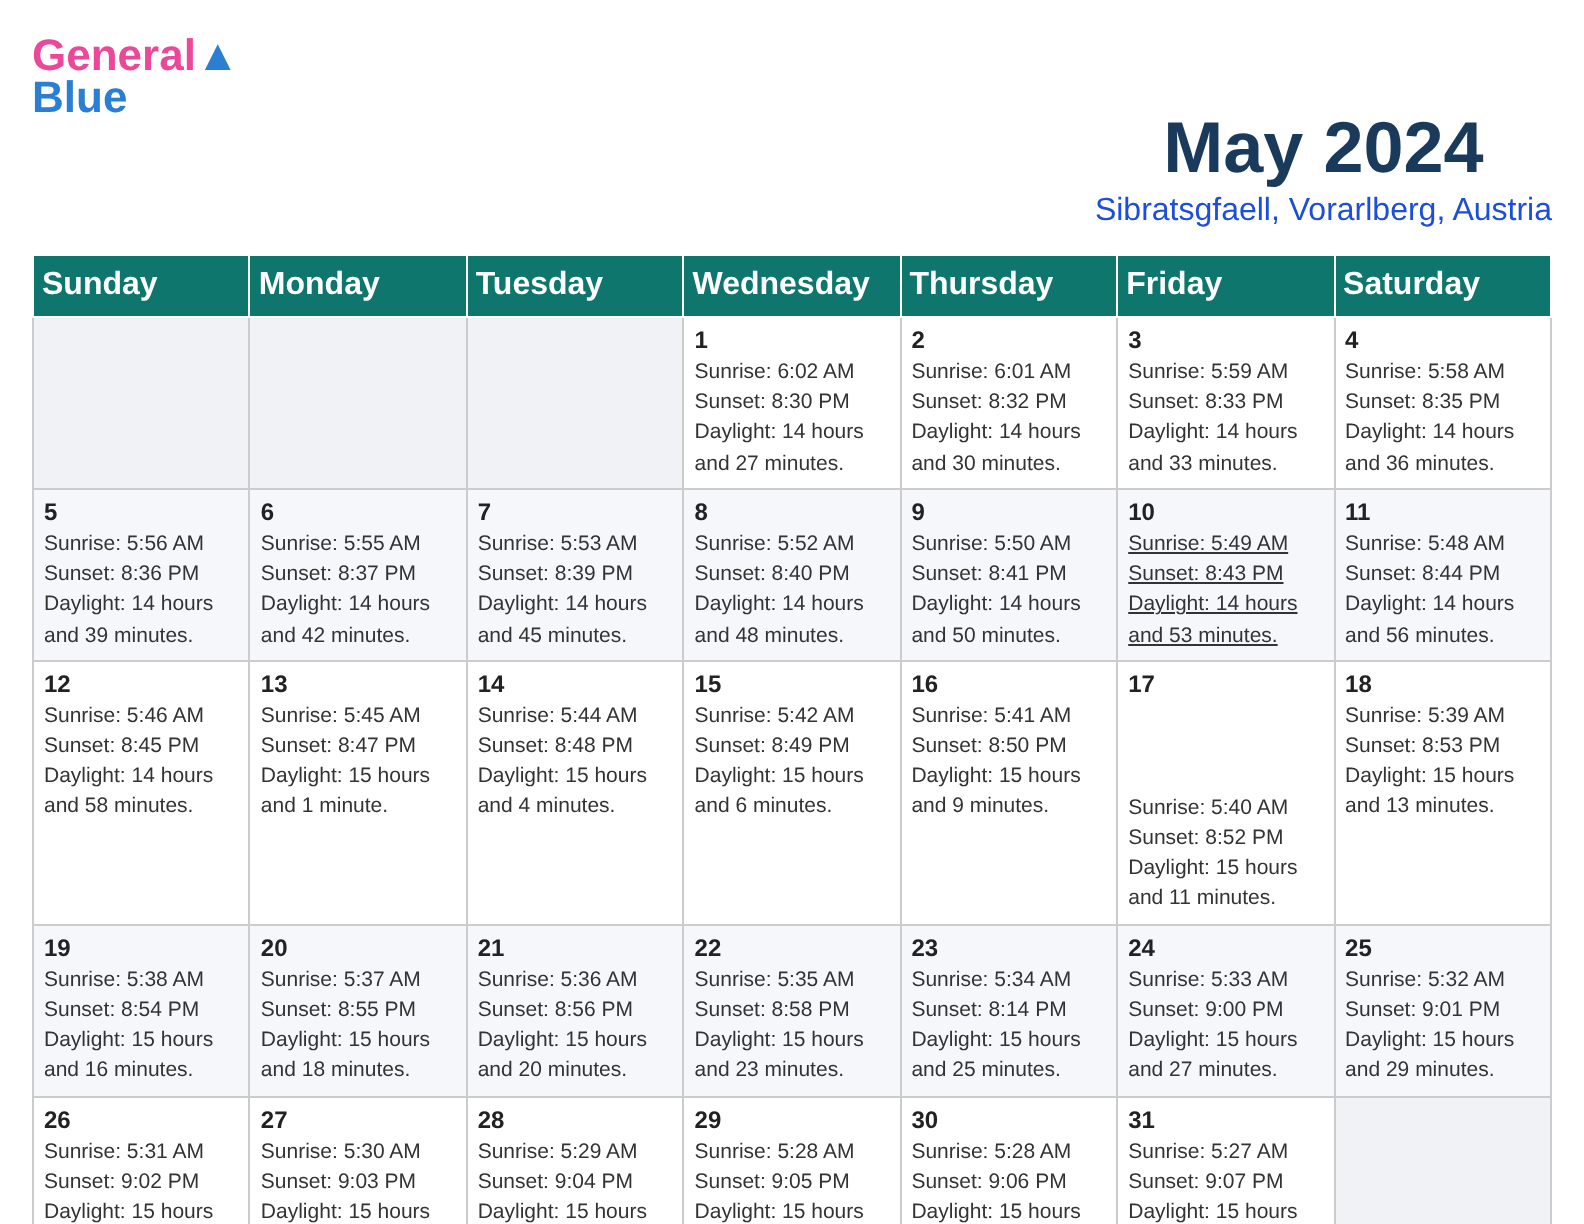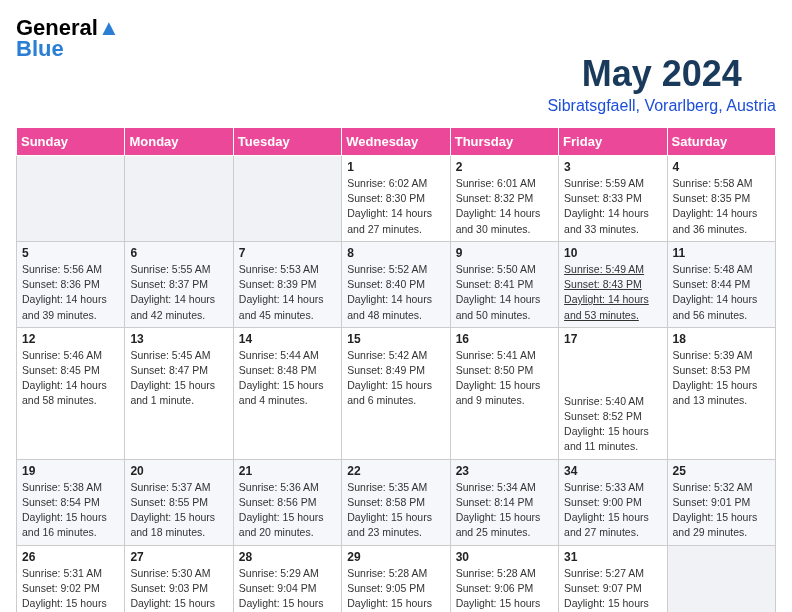--- a/index.html
+++ b/index.html
@@ -40,25 +40,25 @@
       font-size: 16px;
       color: #1d4ed8;
       margin-top: 2px;
     }
     .calendar {
       width: 100%;
       border-collapse: collapse;
       font-size: 11px;
     }
     .calendar th {
-      background: #ec4899;
+      background: #0f766e;
       color: #fff;
       padding: 6px 4px;
       text-align: left;
-      font-size: 13px;
+      font-size: 16px;
       border: 1px solid #fff;
     }
     .calendar td {
       border: 1px solid #ccc;
       vertical-align: top;
       padding: 4px 5px;
       width: 108px;
       min-height: 80px;
       background: #fff;
     }
@@ -80,21 +80,21 @@
       background: #f0f2f5 !important;
     }
   </style>
 </head>
 <body>
 
 <div class="header">
   <div class="logo">
     <div style="display:flex;align-items:center;">
       <span class="logo-text">
-        <span style="color:#000000;">General</span><span style="color:#2a7fd4;">▲</span>
+        <span style="color:#ec4899;">General</span><span style="color:#2a7fd4;">▲</span>
       </span>
     </div>
     <div style="font-size:22px;font-weight:bold;color:#2a7fd4;margin-top:-4px;">Blue</div>
   </div>
   <div class="title-block">
     <div class="month-title">May 2024</div>
     <div class="location-title">Sibratsgfaell, Vorarlberg, Austria</div>
   </div>
 </div>
 
@@ -276,21 +276,21 @@
 and 23 minutes.</div>
         </td>
         <td>
           <div class="day-num">23</div>
           <div class="day-info" style="white-space: pre-line;">Sunrise: 5:34 AM
 Sunset: 8:14 PM
 Daylight: 15 hours
 and 25 minutes.</div>
         </td>
         <td>
-          <div class="day-num">34</div>
+          <div class="day-num">24</div>
           <div class="day-info" style="white-space: pre-line;">Sunrise: 5:33 AM
 Sunset: 9:00 PM
 Daylight: 15 hours
 and 27 minutes.</div>
         </td>
         <td>
           <div class="day-num">25</div>
           <div class="day-info" style="white-space: pre-line;">Sunrise: 5:32 AM
 Sunset: 9:01 PM
 Daylight: 15 hours

